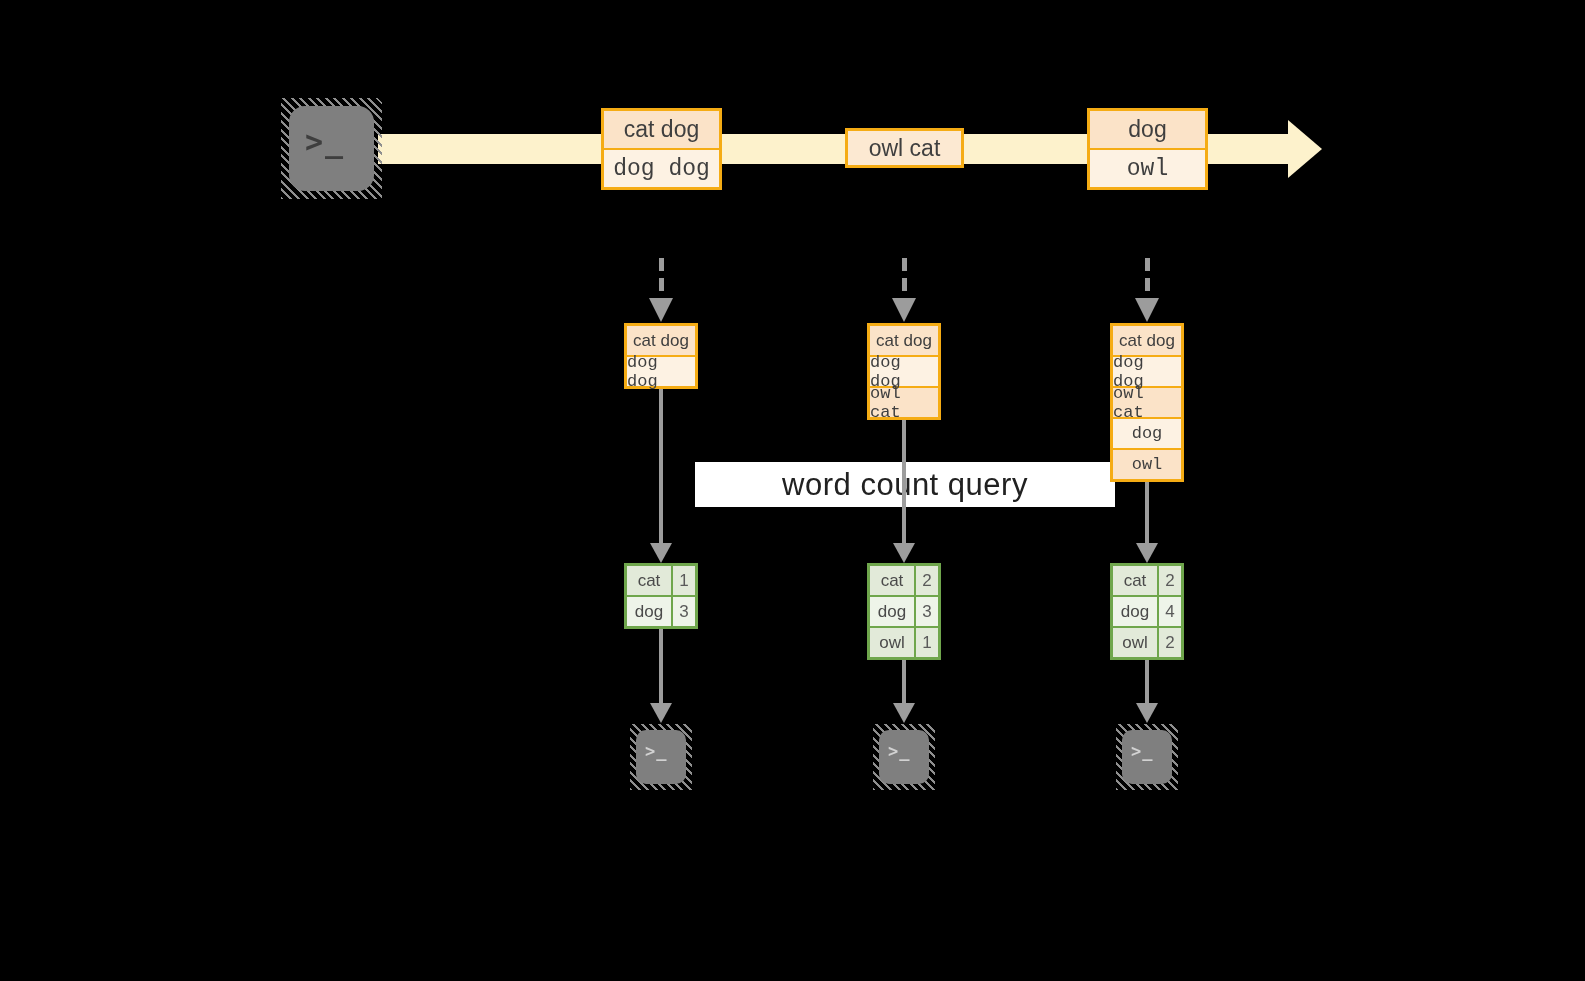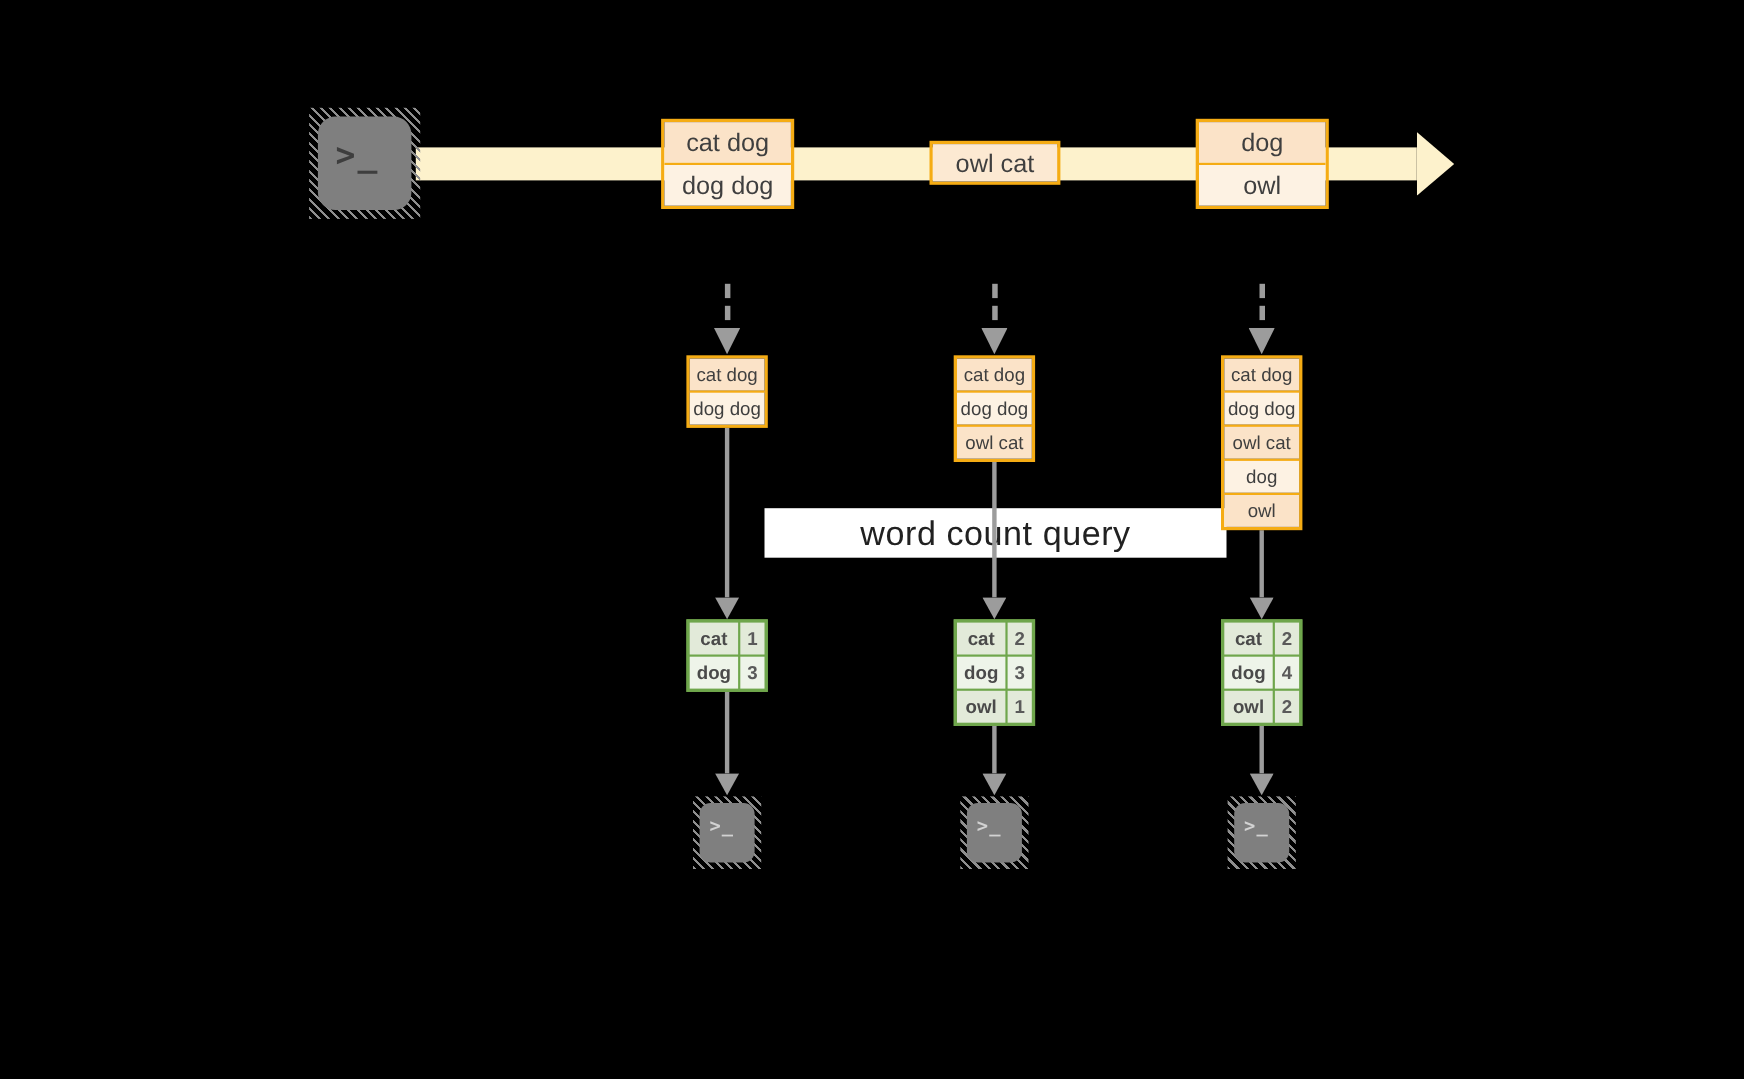--- a/index.html
+++ b/index.html
@@ -24,21 +24,21 @@
   .producer .glyph{font-size:30px;color:#3e3e3e;padding:18px 0 0 16px;letter-spacing:2px;}
   .consumer{width:62px;height:66px;top:724px;z-index:2;}
   .consumer .inner{inset:6px;border-radius:10px;}
   .consumer .glyph{font-size:17px;color:#d2d2d2;padding:11px 0 0 9px;letter-spacing:1px;}
   .consumer.c1{left:630px;} .consumer.c2{left:873px;} .consumer.c3{left:1116px;}
 
   
   .goldbox{border:3px solid var(--box-border-gold,#F5AC14);z-index:4;
     box-sizing:border-box;color:var(--text,#3f3f3f);}
   .goldbox .row{display:flex;align-items:center;justify-content:center;}
-  .goldbox .row + .row{border-top:2px solid var(--box-border-gold,#F5AC14);}
+  .goldbox .row + .row{border-top:2px solid var(--box-border-gold,#F5AC14);font-family:Liberation Mono, monospace;}
   .goldbox .row:nth-child(odd){background:var(--box-fill-peach,#FBE3C8);}
   .goldbox .row:nth-child(even){background:var(--box-fill-cream,#FDF2E3);}
   .batch{z-index:2;}
   .batch .row{height:37px;font-size:23px;}
   .batch.single .row{height:34px;background:var(--box-fill-owlcat,#FCE9D2);}
   .batch.b1{left:601px;top:108px;width:121px;}
   .batch.b2{left:845px;top:128px;width:119px;}
   .batch.b3{left:1087px;top:108px;width:121px;}
   .stack{width:74px;top:323px;}
   .stack .row{height:29px;font-size:17px;}
@@ -64,21 +64,21 @@
 
   
   .queryband{left:695px;top:462px;width:420px;height:45px;z-index:2;
     background:var(--query-band,#ffffff);display:flex;align-items:center;justify-content:center;
     font-size:31px;color:var(--query-text,#212121);letter-spacing:0.5px;}
 
   
   .gtable{width:74px;top:563px;z-index:4;box-sizing:border-box;
     border:3px solid var(--table-border-green,#6FA64C);
     background:var(--table-border-green,#6FA64C);
-    display:grid;grid-template-columns:44px 22px;gap:2px;font-weight:bold;}
+    display:grid;grid-template-columns:44px 22px;gap:2px;}
   .gtable .cell{height:29px;display:flex;align-items:center;justify-content:center;
     font-size:17px;background:var(--table-fill-dark,#E2EAD9);color:#4a4a4a;}
   .gtable .cell.alt{background:var(--table-fill-light,#EEF4E9);}
   .gtable .cell.num{color:#5a5a5a;}
   .gtable.t1{left:624px;} .gtable.t2{left:867px;} .gtable.t3{left:1110px;}
 </style>
 </head>
 <body>
 
 <div class="abs term producer">

